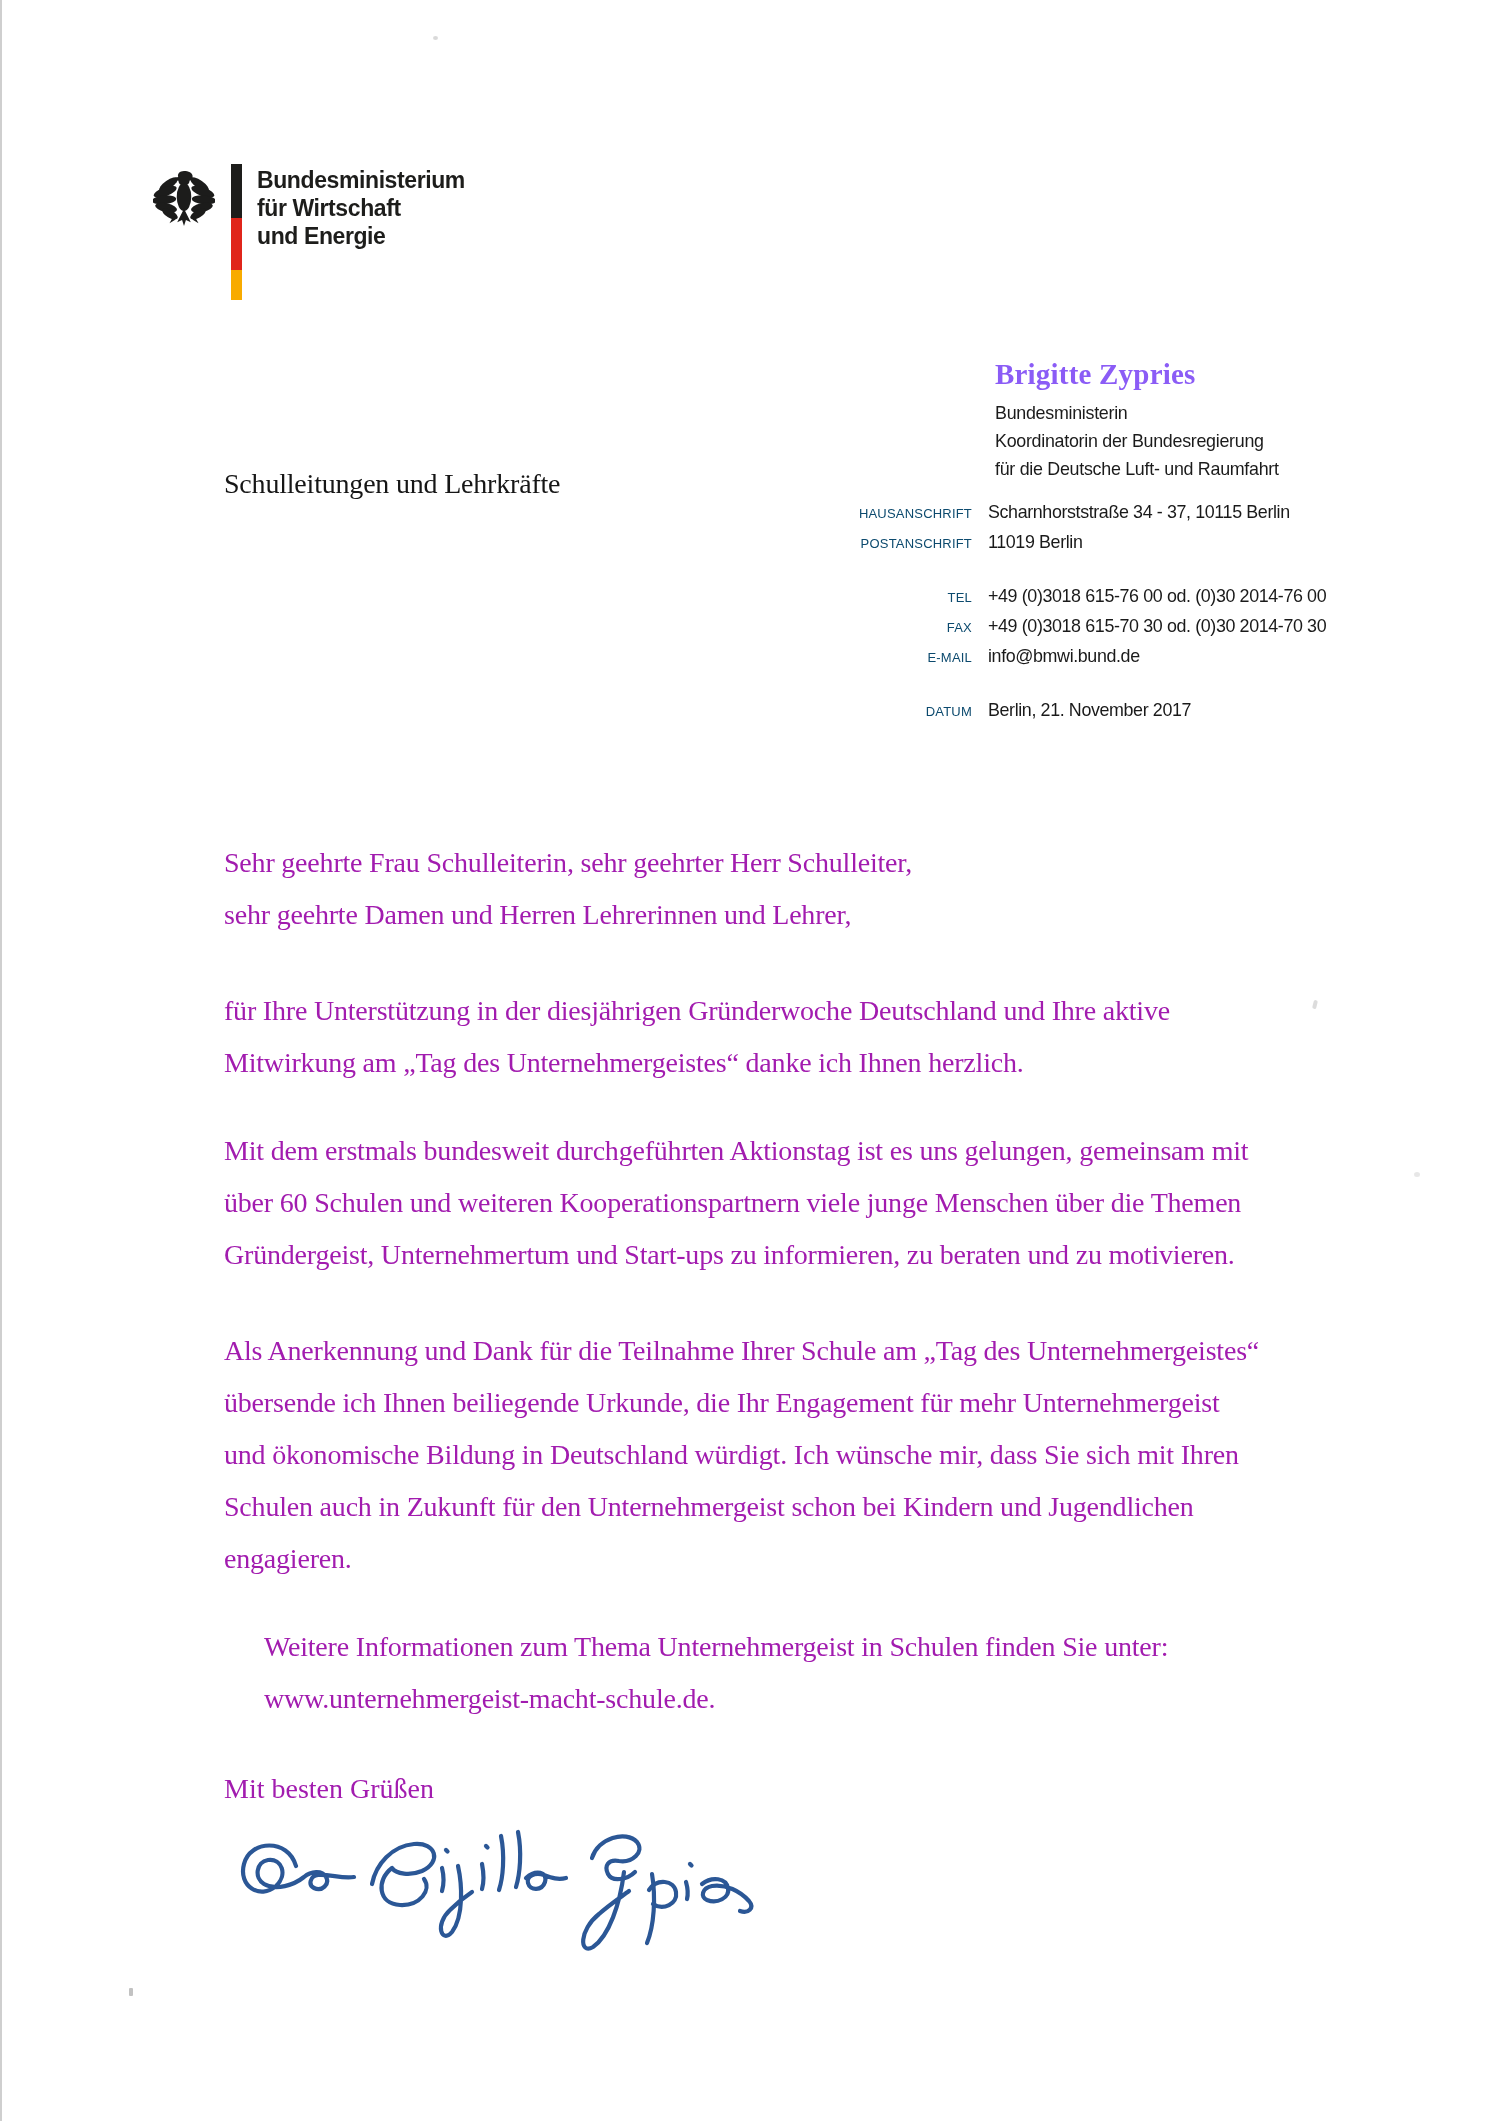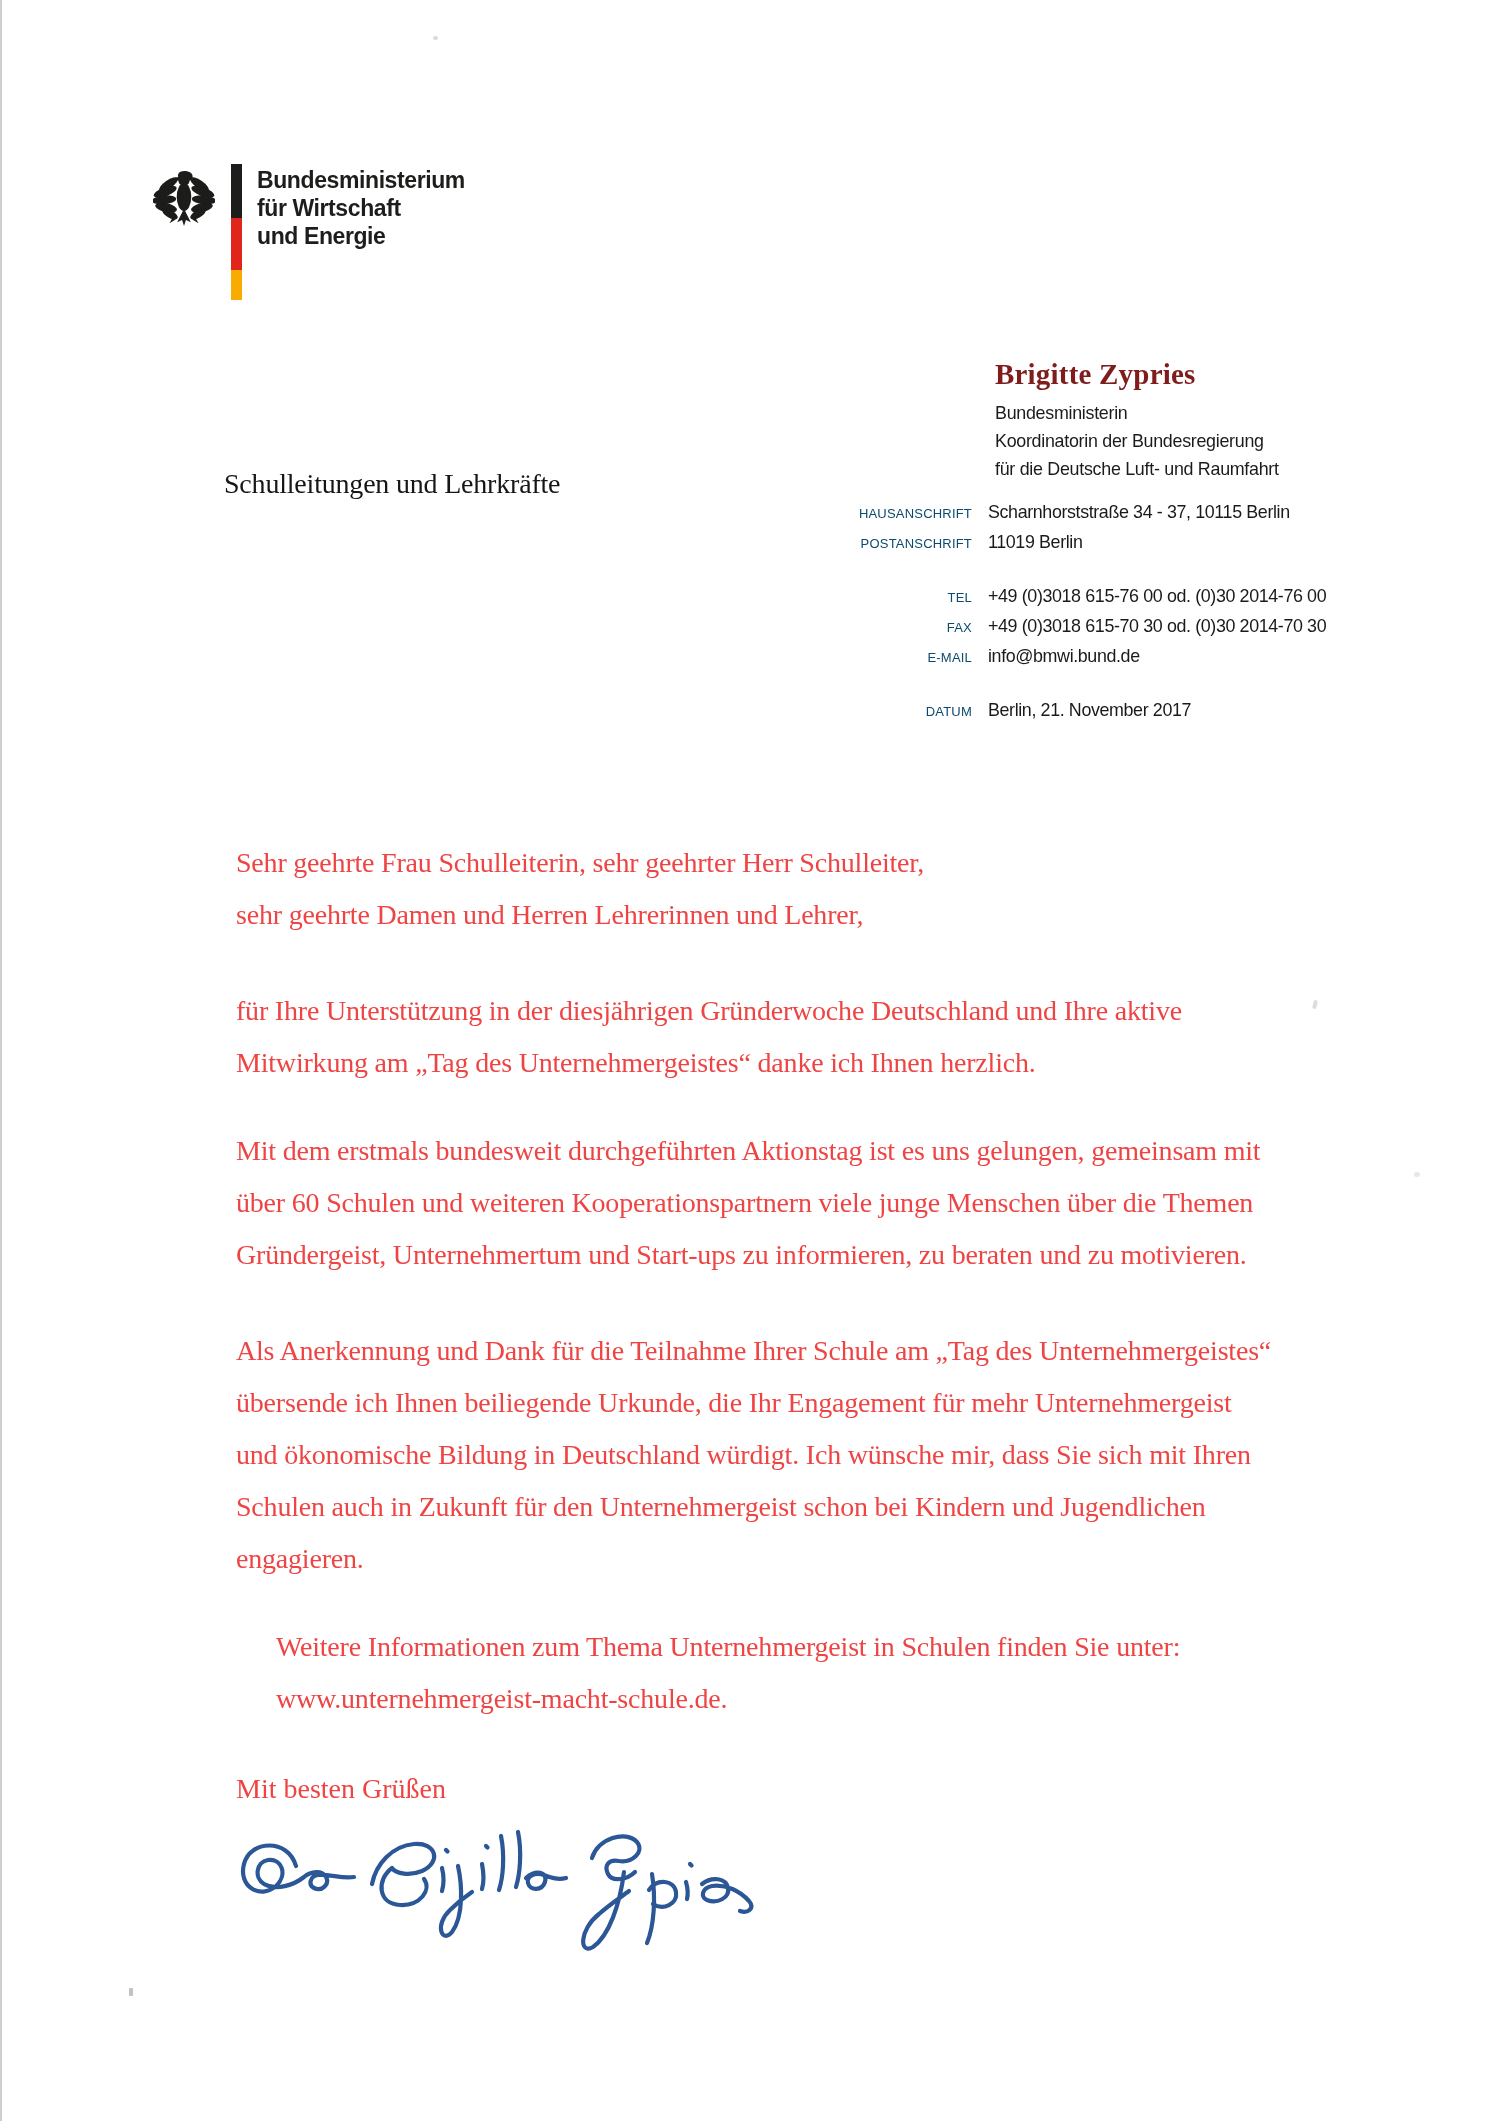--- a/index.html
+++ b/index.html
@@ -13,36 +13,36 @@
   .flag-bar{width:11px;height:136px;margin-left:16px;
             background:linear-gradient(to bottom,#1d1d1b 0%,#1d1d1b 40%,#e0251b 40%,#e0251b 78%,#f8ab00 78%,#f8ab00 100%);}
   .brand-text{margin-left:15px;margin-top:2px;font-family:"Liberation Sans",sans-serif;
               font-weight:700;font-size:23px;line-height:28px;color:#1d1d1b;letter-spacing:-0.4px;}
 
   
   .recipient{position:absolute;left:224px;top:468px;font-size:28px;letter-spacing:-0.2px;}
 
   
   .sender{position:absolute;left:995px;top:358px;}
-  .sender-name{font-size:29px;font-weight:700;letter-spacing:0.2px;color:#7f1d1d;}
+  .sender-name{font-size:29px;font-weight:700;letter-spacing:0.2px;color:#8b5cf6;}
   .sender-title{font-family:"Liberation Sans",sans-serif;font-size:19px;line-height:28px;
                 color:#1b1b1b;letter-spacing:-0.3px;transform:scaleX(.94);transform-origin:left;}
   .sender-title.first{margin-top:8px;}
 
   
   .contact{position:absolute;left:742px;top:498px;width:640px;font-family:"Liberation Sans",sans-serif;}
   .crow{display:flex;align-items:baseline;line-height:28px;}
   .crow.gap{margin-top:24px;}
   .clabel{display:inline-block;width:230px;text-align:right;font-size:13px;color:#0c4a6e;
           letter-spacing:0.2px;flex:none;}
   .cvalue{margin-left:16px;font-size:19px;color:#1a1a1a;letter-spacing:-0.4px;white-space:nowrap;
           transform:scaleX(.94);transform-origin:left;}
 
   
-  .body{position:absolute;left:236px;top:837px;width:1180px;font-size:28px;color:#ef4444;}
+  .body{position:absolute;left:224px;top:837px;width:1180px;font-size:28px;color:#a21caf;}
   .line{line-height:52px;white-space:nowrap;letter-spacing:-0.2px;}
   .para{margin:0 0 44px 0;}
   .para.tight{margin-bottom:36px;}
   .para.last{margin-bottom:38px;margin-left:40px;}
   .closing{line-height:52px;font-size:28px;}
 
   
   .signature{position:absolute;left:196px;top:1822px;width:580px;height:195px;}
   .sig-stroke{fill:none;stroke:#2b5796;stroke-width:4.2;stroke-linecap:round;stroke-linejoin:round;}
 

